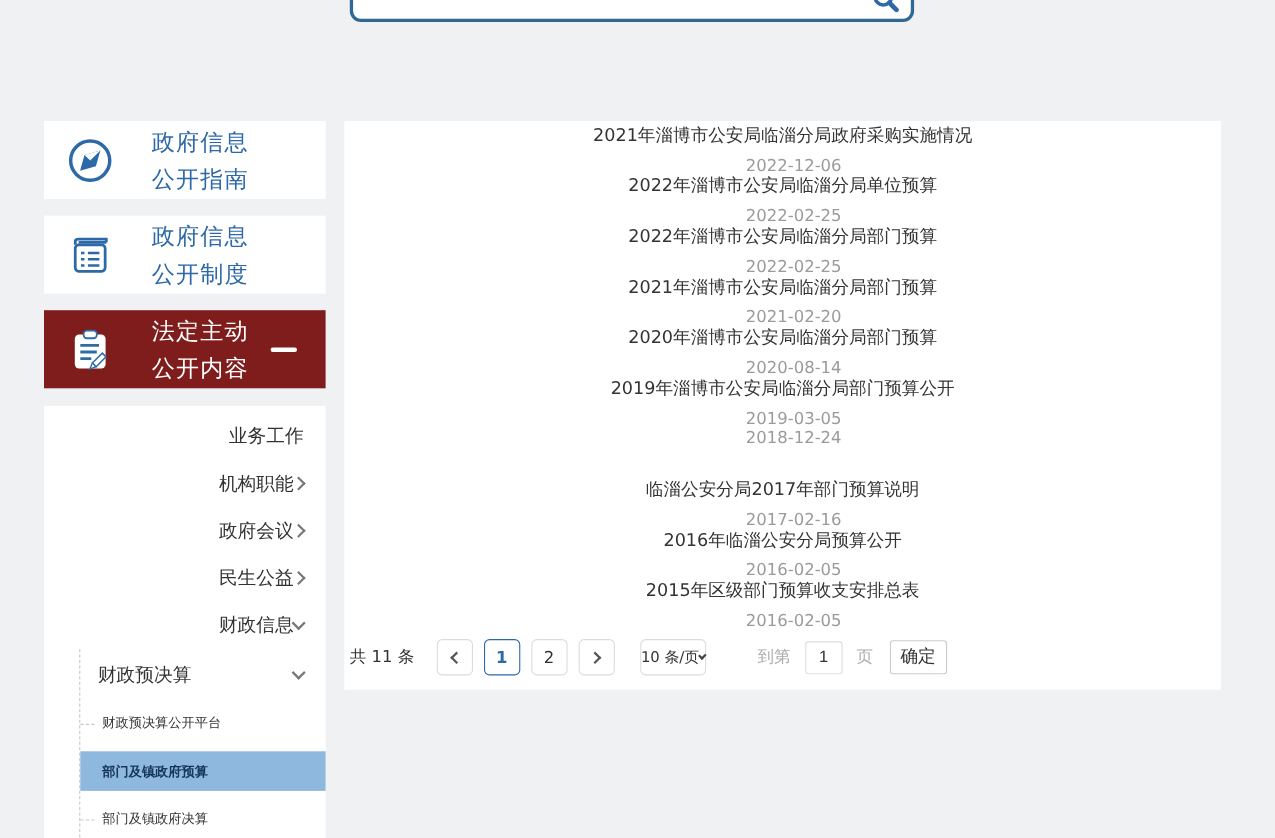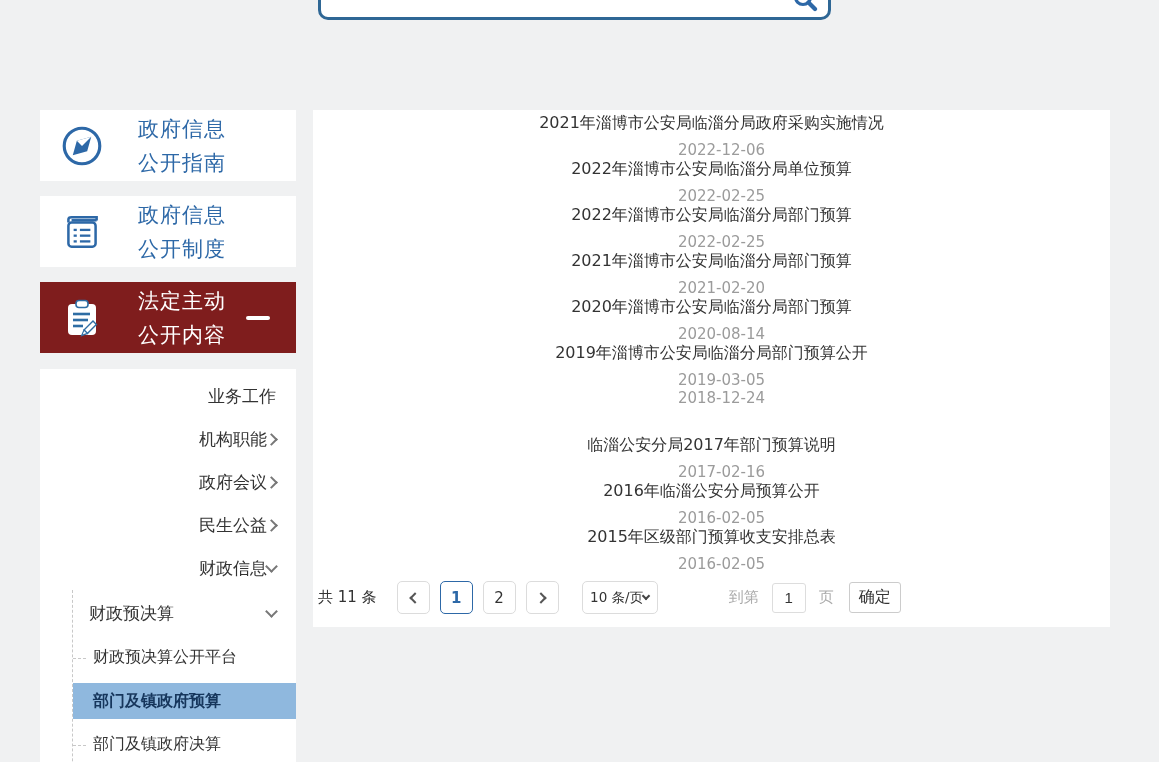--- a/index.html
+++ b/index.html
@@ -29,46 +29,46 @@
   .menu-item { display:flex; justify-content:flex-end; align-items:center; height:43px;
     padding:0 20px 0 35px; font-size:17px; color:#333; cursor:pointer; }
   .chev { display:inline-block; width:9px; height:9px; border-right:2px solid #777; border-bottom:2px solid #777; }
   .chev.right { transform:rotate(-45deg); }
   .chev.down  { transform:rotate(45deg); margin-top:-4px; }
 
   .subtree { margin-left:32px; border-left:1px dashed #c8c8c8; padding-bottom:30px; }
   .sub-parent { display:flex; justify-content:space-between; align-items:center; height:46px;
     padding:0 20px 0 16px; font-size:17px; color:#333; cursor:pointer; }
   .leaf { position:relative; height:43px; display:flex; align-items:center; padding-left:20px;
-    font-size:16px; color:#333; cursor:pointer; }
+    font-size:12px; color:#333; cursor:pointer; }
   .leaf::before { content:""; position:absolute; left:0; top:50%; width:13px; border-top:1px dashed #c8c8c8; }
   .leaf.active { background:#8fb8de; height:36px; margin:4px 0; font-weight:bold; color:#16365c; }
   .leaf.active::before { display:none; }
 
   
   .panel { position:absolute; left:313px; top:110px; width:797px; height:517px; background:#fff; }
   .list { padding:3px 19px 0 19px; }
   .row { height:46px; display:flex; align-items:center; justify-content:space-between; cursor:pointer;flex-direction:column; }
   .row .title { font-size:16px; color:#333; white-space:nowrap; overflow:hidden; }
   .row .date  { font-size:15px; color:#9b9b9b; flex-shrink:0; margin-left:20px; }
 
   .pagebar { position:absolute; left:5px; bottom:13px; display:flex; align-items:center; font-size:15px; color:#333; }
   .ptotal { margin-right:20px; white-space:nowrap; }
   .pbtn { width:33px; height:33px; border:1px solid #dcdcdc; border-radius:5px; background:#fff;
     display:flex; align-items:center; justify-content:center; margin-right:10px; color:#333;
     font-size:15px; cursor:pointer; }
   .pbtn .chev { width:8px; height:8px; border-color:#555; }
   .pbtn .chev.left { transform:rotate(135deg); margin-left:3px; }
   .pbtn .chev.rightp { transform:rotate(-45deg); margin-right:3px; }
   .pbtn.current { border-color:#2d68a7; color:#2d68a7; font-weight:bold; }
-  .psel { width:76px; height:33px; border:1px solid #dcdcdc; border-radius:5px; background:#fff;
+  .psel { width:60px; height:33px; border:1px solid #dcdcdc; border-radius:5px; background:#fff;
     display:flex; align-items:center; justify-content:center; gap:0; font-size:13.5px; color:#333;
     margin-left:13px; cursor:pointer; white-space:nowrap; }
   .psel .chev { width:6px; height:6px; border-color:#444; transform:rotate(45deg); margin-top:-3px; }
-  .goto { display:flex; align-items:center; margin-left:71px; color:#ababab; }
+  .goto { display:flex; align-items:center; margin-left:47px; color:#ababab; }
   .goto-label { white-space:nowrap; }
   .goto-input { width:34px; height:30px; border:1px solid #ddd; border-radius:3px; text-align:center;
     font-size:15px; color:#333; margin:0 13px; outline:none; }
   .goto-suffix { margin-right:15px; }
   .confirm-btn { height:31px; padding:0 9px; border:1px solid #ccc; border-radius:3px; background:#fff;
     font-size:16px; color:#333; cursor:pointer; font-family:inherit; }
 </style>
 </head>
 <body>
 

